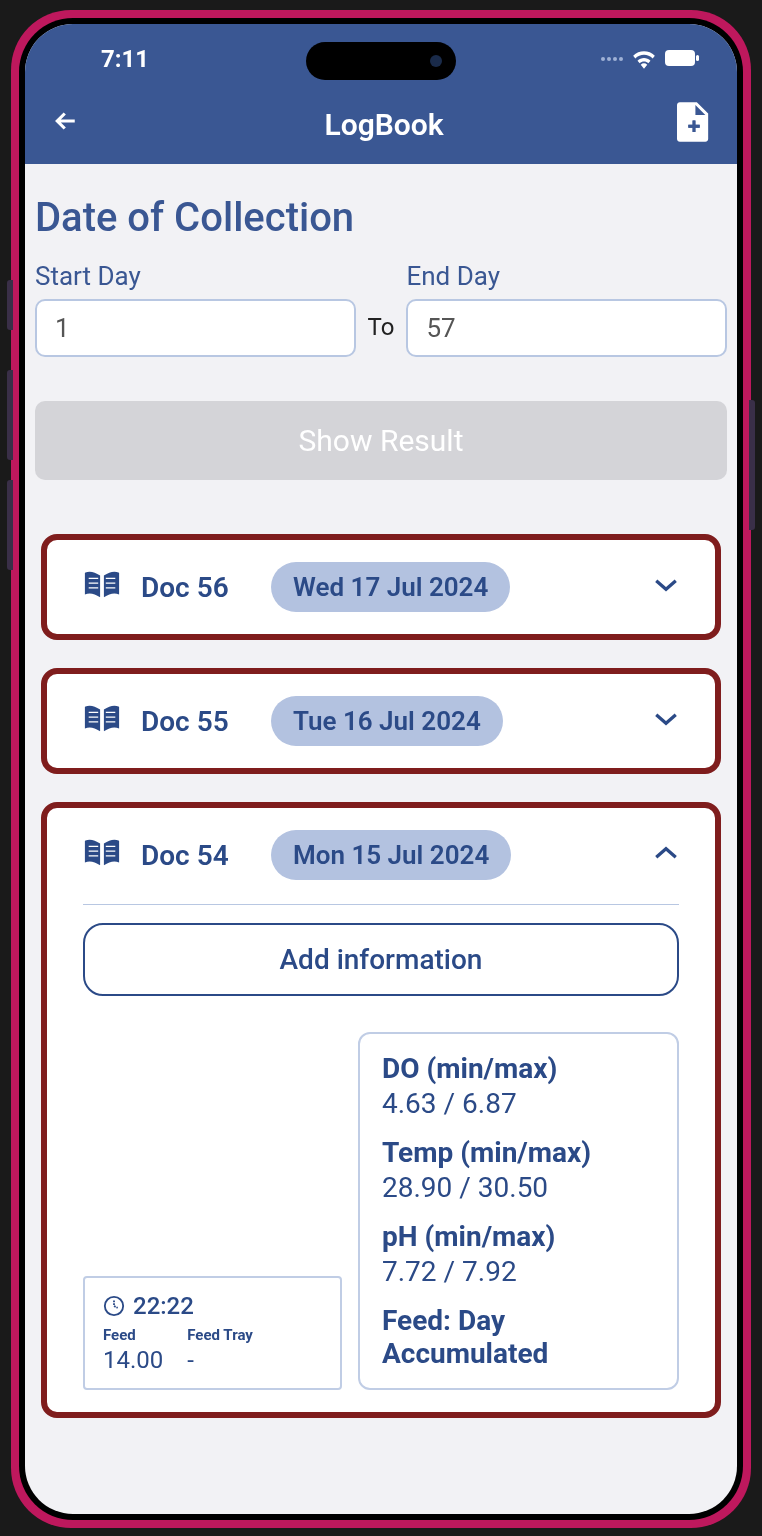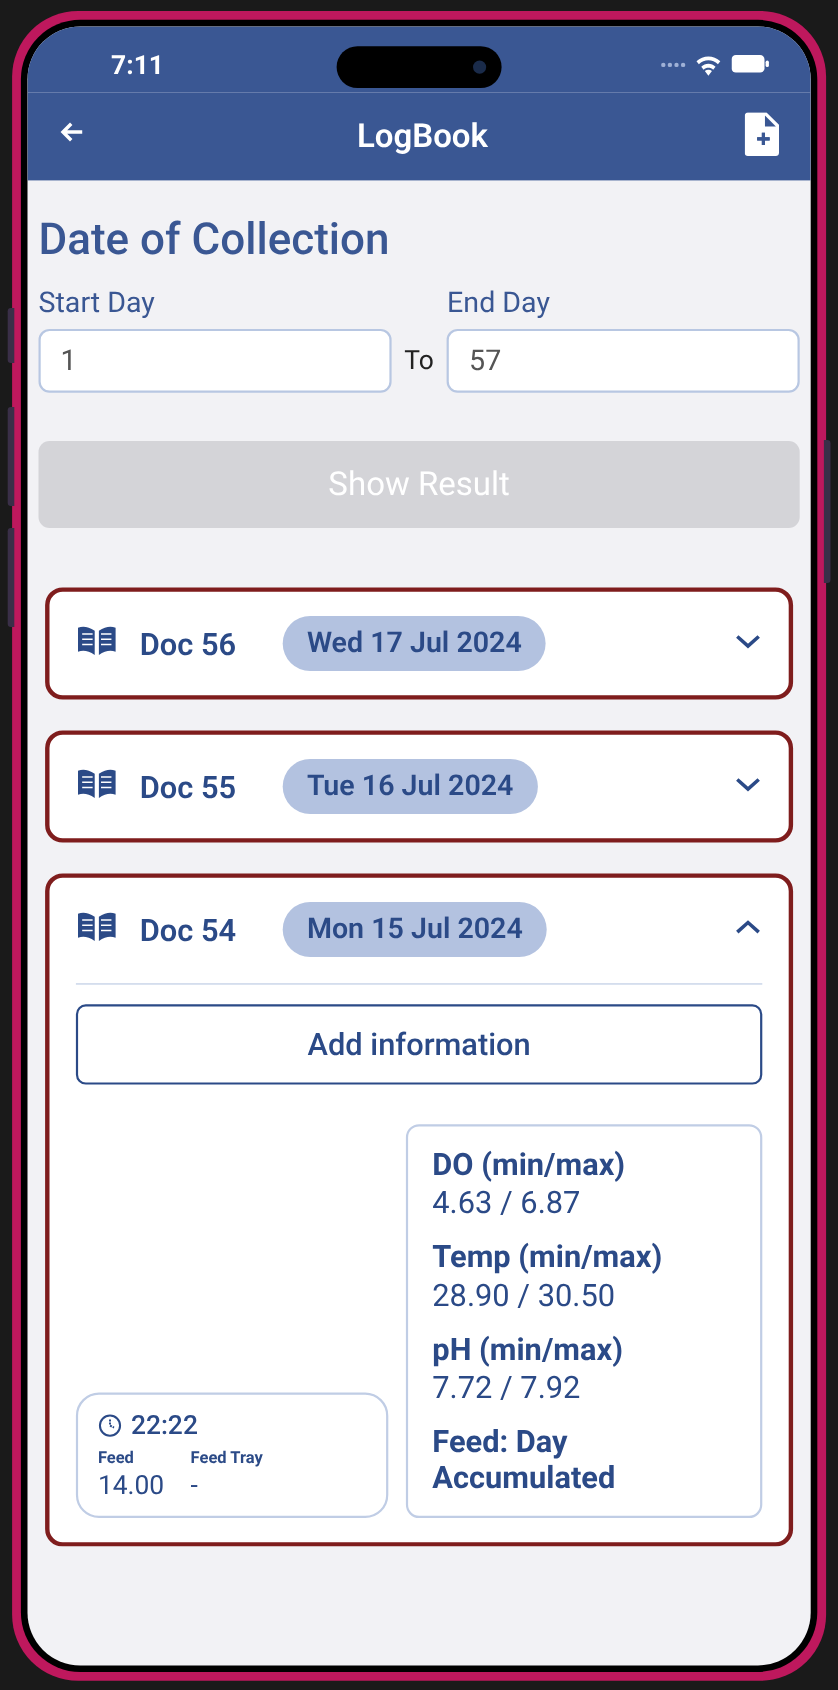--- a/index.html
+++ b/index.html
@@ -111,59 +111,59 @@
     border-radius: 10px;
     padding: 22px;
     font-size: 30px;
     font-weight: 400;
   }
   
   .doc-list { padding: 54px 16px 0; display: flex; flex-direction: column; gap: 28px; }
   
   .doc-card {
     background: #fff;
-    border: 4px solid #7f1d1d;
+    border: 6px solid #7f1d1d;
     border-radius: 16px;
-    padding: 22px 24px;
+    padding: 22px 36px;
   }
   .doc-head { display: flex; align-items: center; gap: 20px; cursor: pointer; }
   .doc-icon { color: #2b4a87; flex-shrink:0; }
   .doc-name { font-size: 28px; font-weight: 600; color: #2b4a87; min-width: 110px; }
   .doc-date-pill {
     background: #b3c2e0;
     color: #2b4a87;
     font-size: 26px;
     font-weight: 600;
     padding: 10px 22px;
     border-radius: 30px;
   }
   .doc-chevron { margin-left: auto; color: #2b4a87; }
   
   .doc-divider { border: none; border-top: 1px solid #b8c7e2; margin: 24px 0 18px; }
   
   .add-info-btn {
     width: 100%;
     background: #fff;
     border: 2px solid #2b4a87;
-    border-radius: 9px;
+    border-radius: 20px;
     padding: 18px;
     font-size: 28px;
     font-weight: 500;
     color: #2b4a87;
     cursor: pointer;
   }
   
   .detail-row { display: flex; gap: 16px; margin-top: 36px; align-items: flex-end;}
   
   .feed-card {
     border: 2px solid #c0cde5;
-    border-radius: 21px;
+    border-radius: 4px;
     padding: 14px 18px;
     flex: 0 0 auto;
-    width: 284px;
+    width: 259px;
   }
   .feed-time-row { display: flex; align-items: center; gap: 8px; color: #2b4a87; font-size: 24px; font-weight:500;}
   .feed-table { display: flex; gap: 24px; margin-top: 6px; }
   .feed-col-label { font-size: 15px; font-weight: 700; color: #2b4a87; }
   .feed-col-val { font-size: 24px; color: #2b4a87; margin-top:2px;}
   
   .metrics-card {
     border: 2px solid #c0cde5;
     border-radius: 12px;
     padding: 18px 22px;

